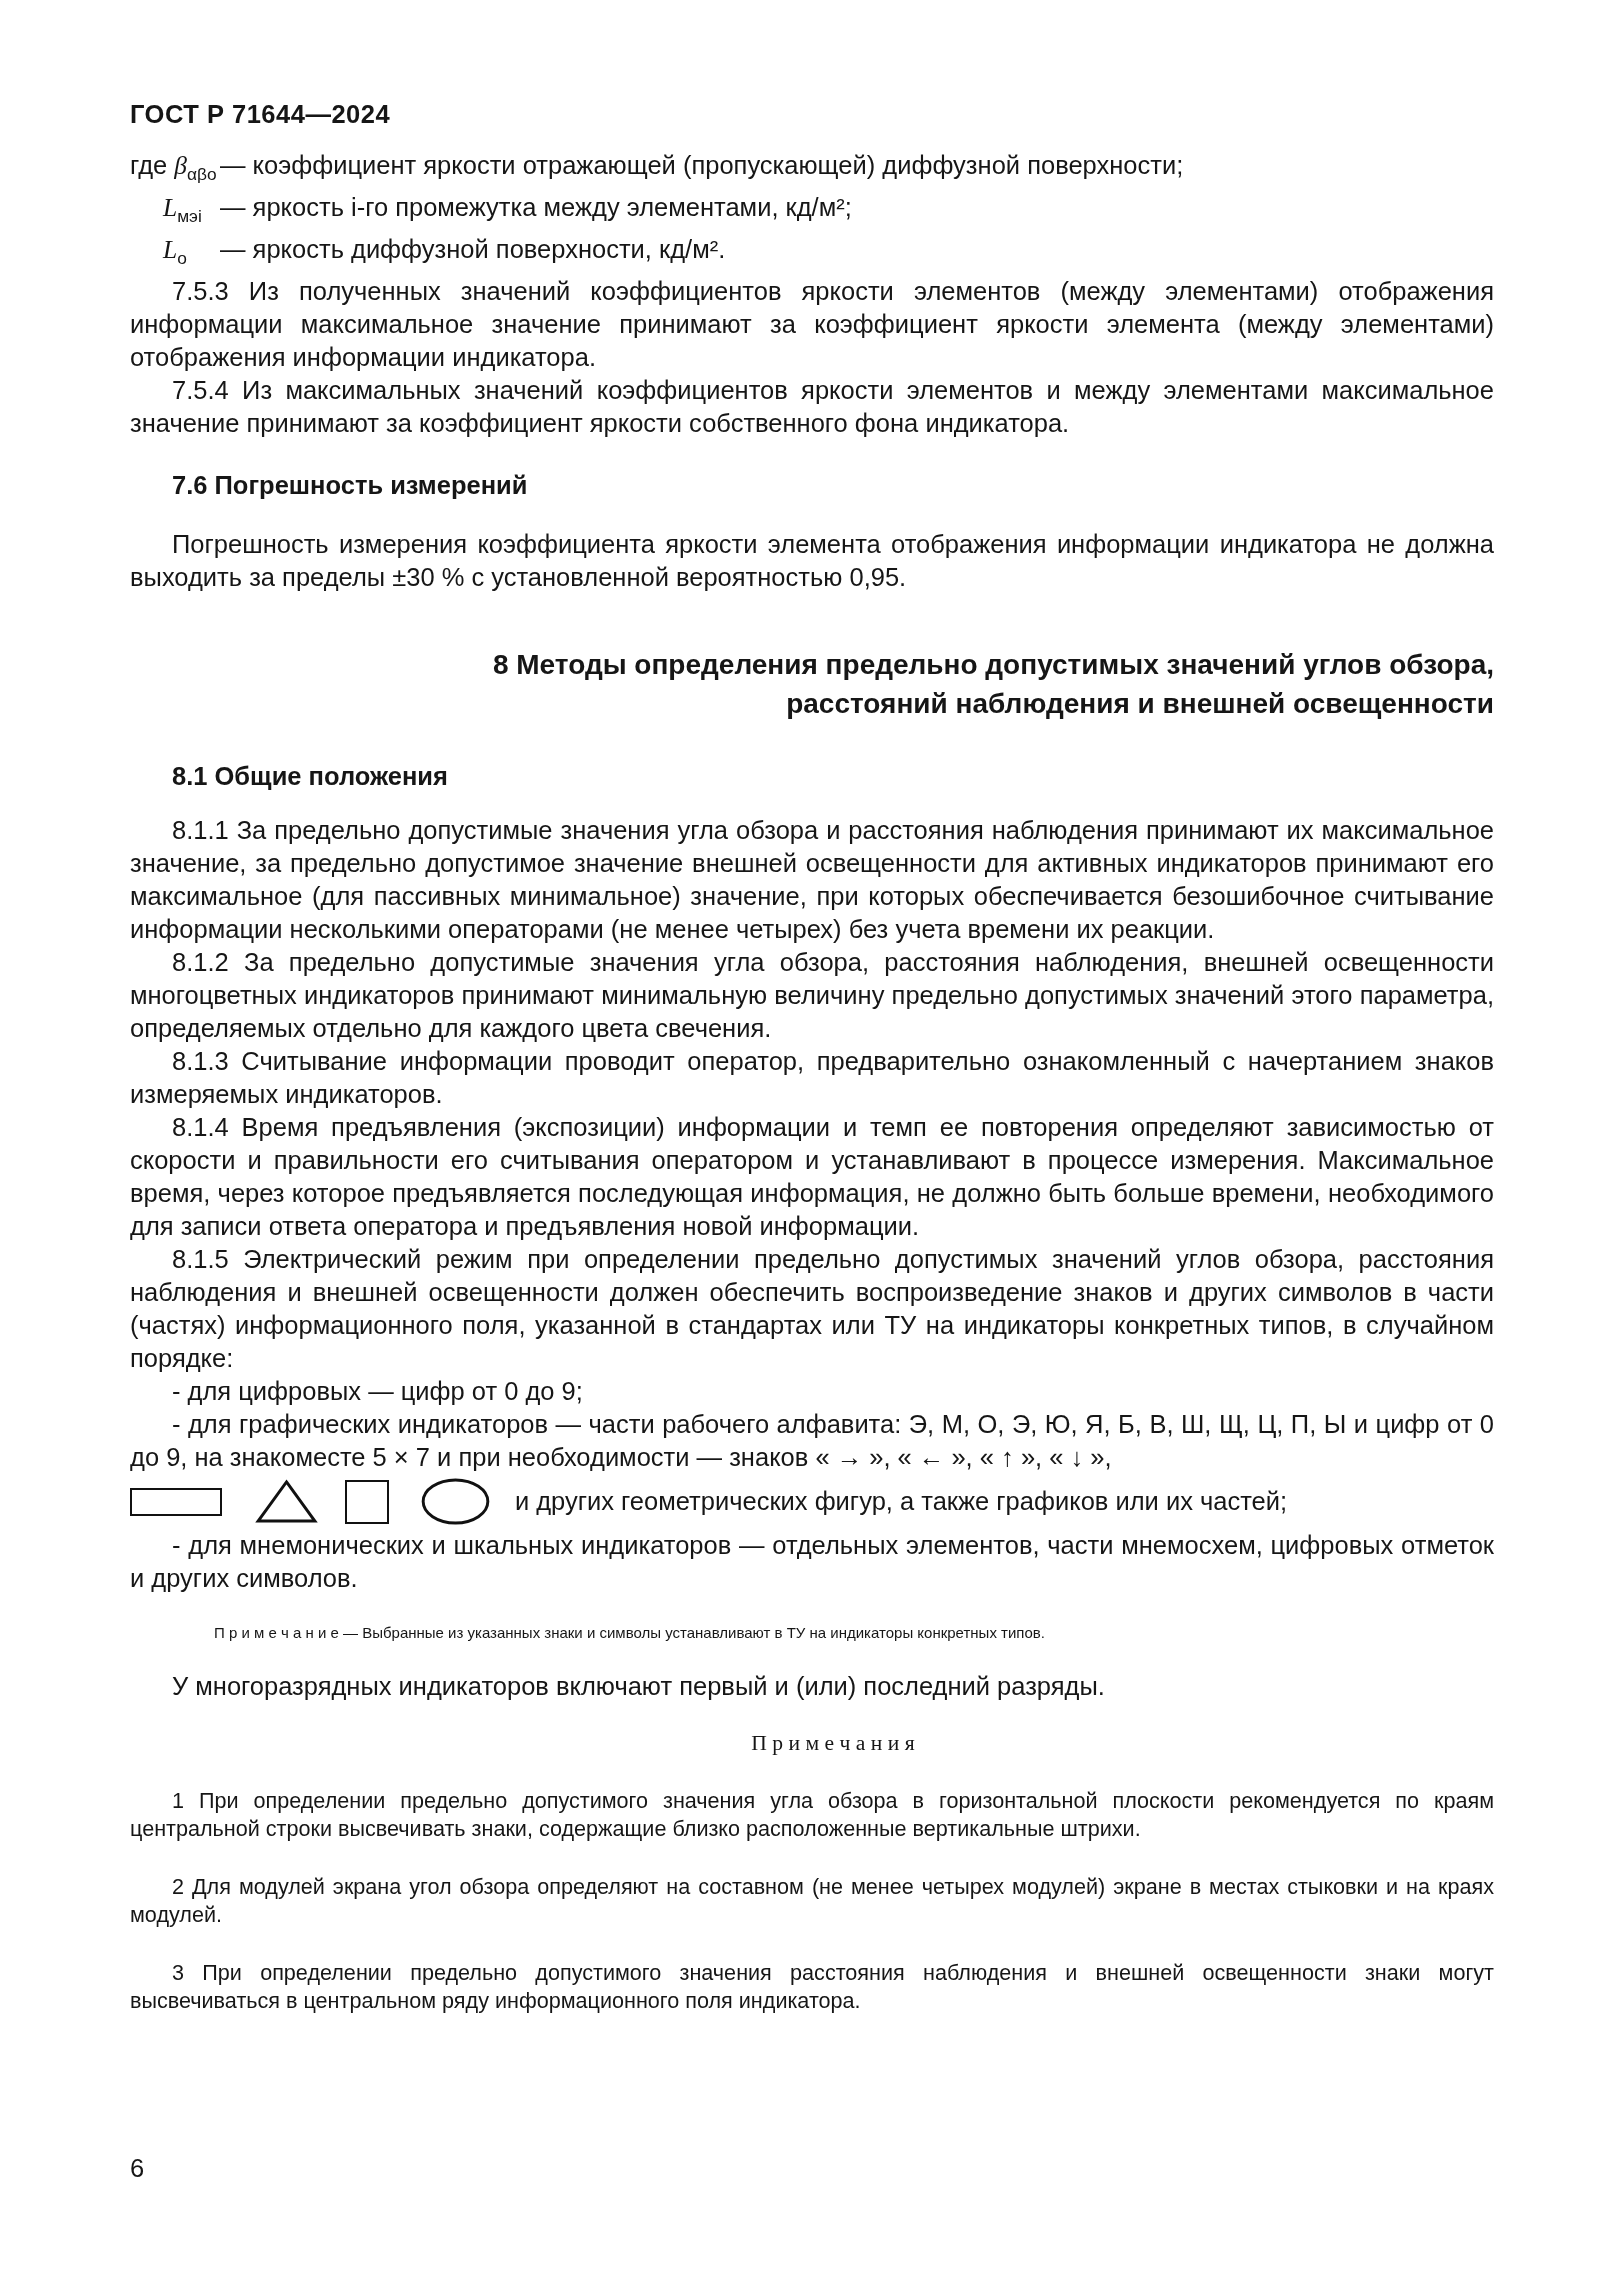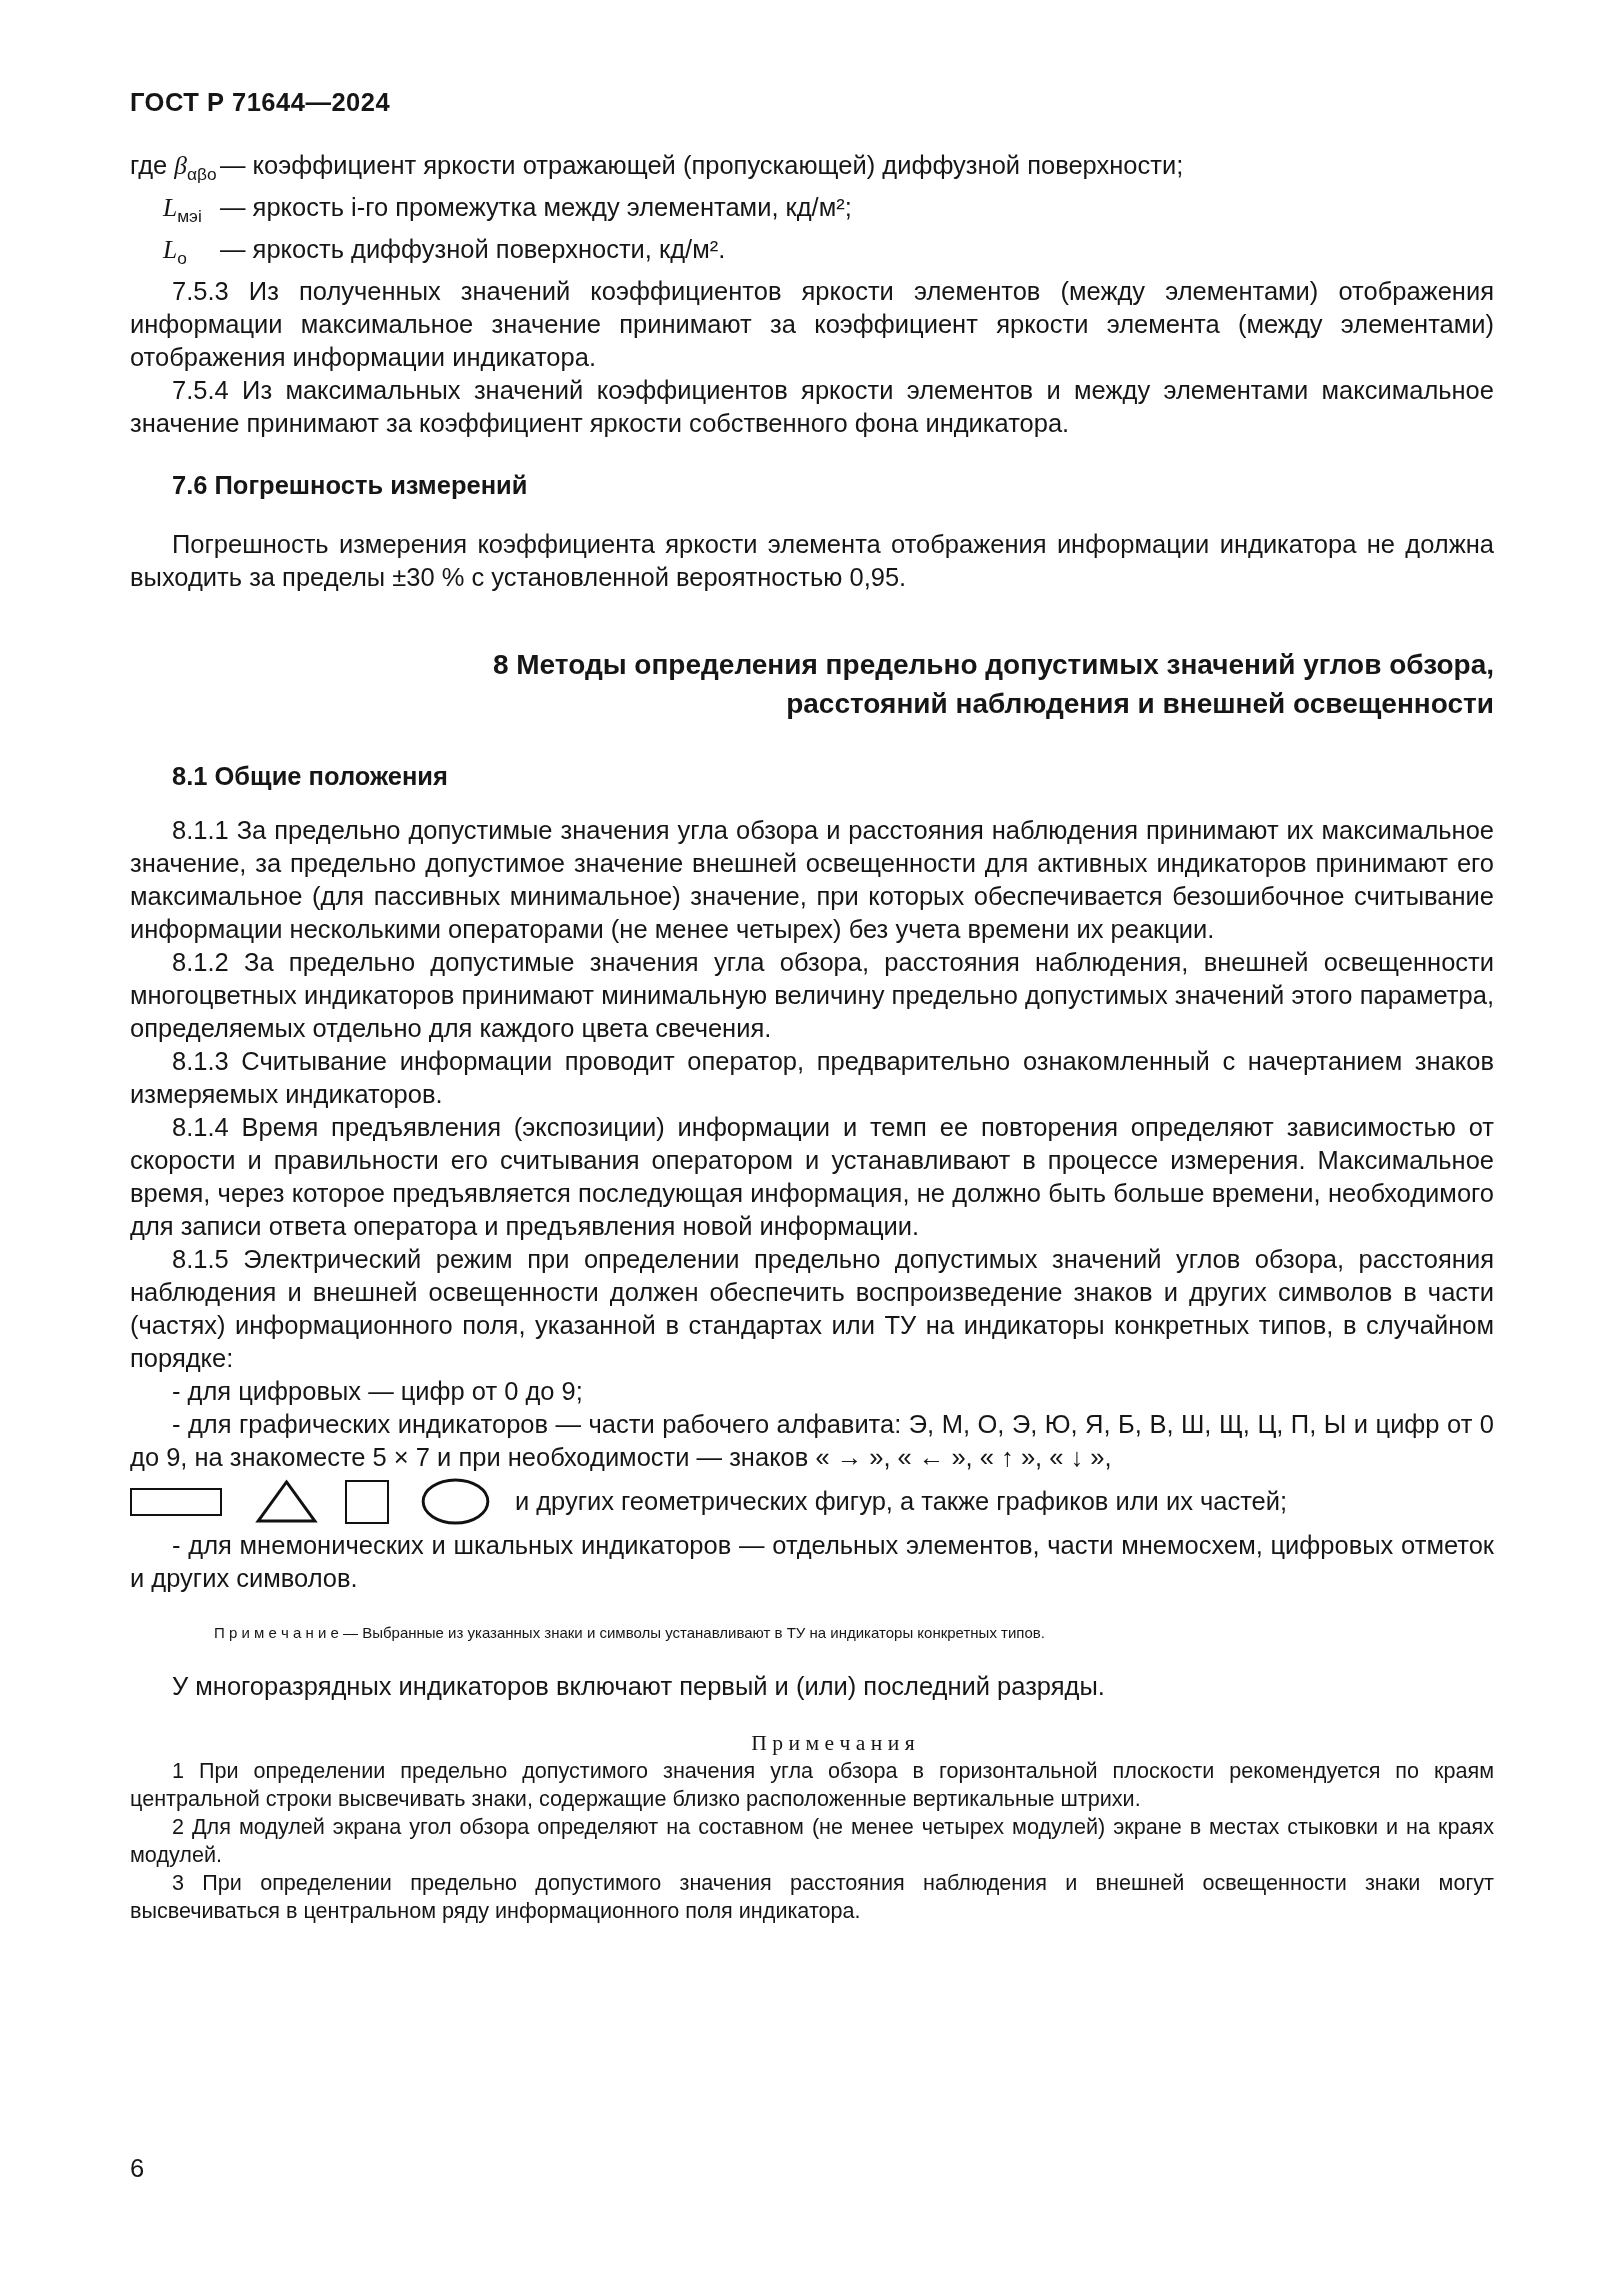--- a/index.html
+++ b/index.html
@@ -8,21 +8,21 @@
     position:relative;
     width:1621px;
     height:2293px;
     background:#ffffff;
     color:#161616;
     font-family:"Liberation Sans", sans-serif;
     overflow:hidden;
   }
   .doc-header {
     position:absolute;
-    top:88px;
+    top:100px;
     left:130px;
     font-size:25.5px;
     font-weight:bold;
     letter-spacing:0.5px;
     text-align:right;
   }
   .content {
     position:absolute;
     top:149px;
     left:130px;
@@ -76,20 +76,21 @@
     line-height:28px;
     text-indent:42px;
     text-align:center;
     margin-top:3.9px;
     font-family:Liberation Serif, serif;
   }
   .note-item {
     font-size:21.6px;
     line-height:28px;
     text-indent:42px;
+    margin-top:30px;
   }
   .shapes-row {
     display:flex;
     align-items:center;
     text-align:center;
     height:51px;
     margin:2px 0;
   }
   .shape { display:inline-flex; align-items:center; justify-content:center; }
   .shape-rect {

